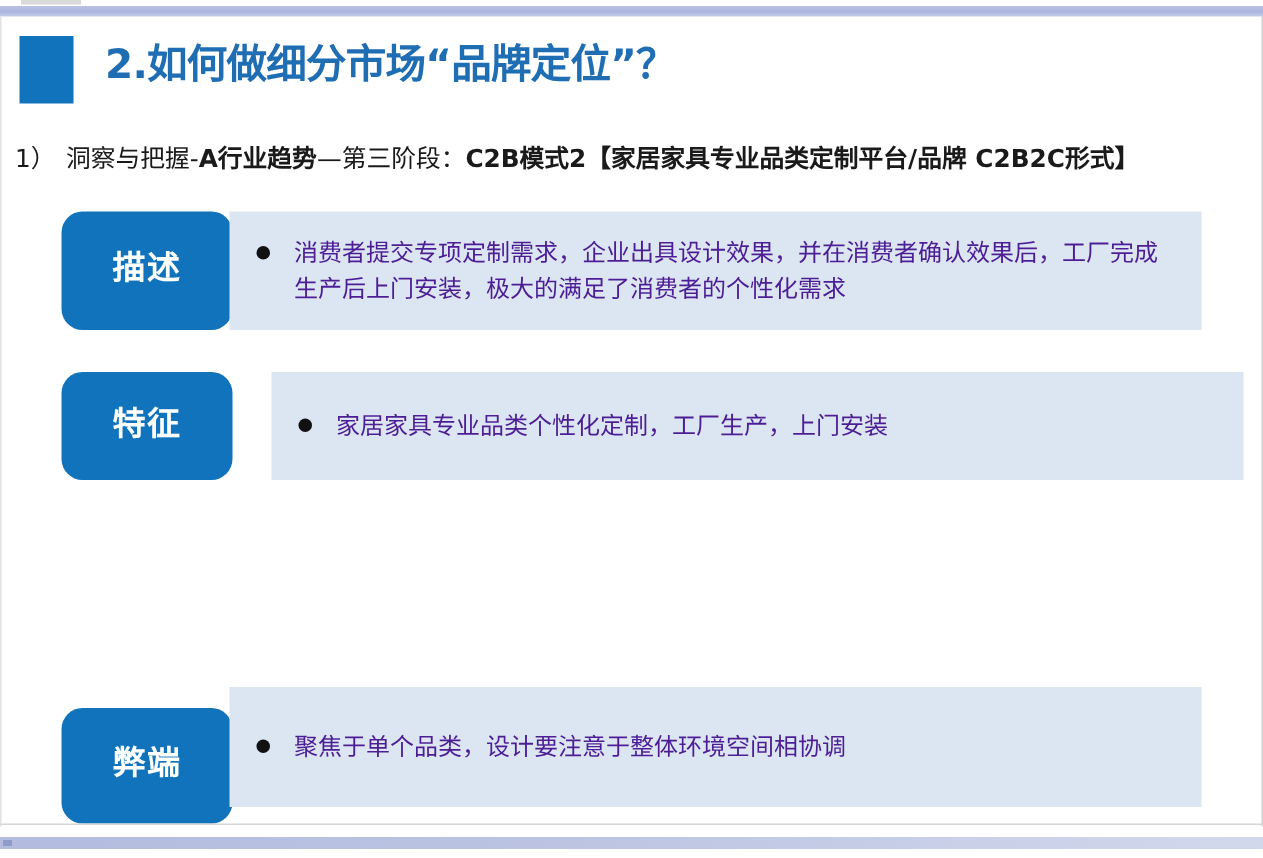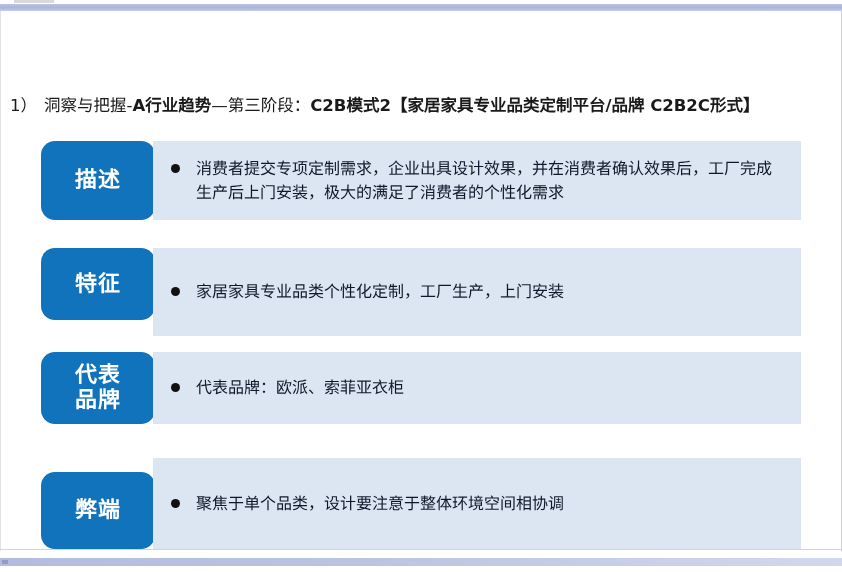--- a/index.html
+++ b/index.html
@@ -162,21 +162,21 @@
     box-sizing: border-box;
     padding: 0 14px 0 18px;
     display: flex;
     flex-direction: column;
     justify-content: center;
   }
   .bullet-line {
     display: flex;
     align-items: flex-start;
     font-size: 16px;
-    color: #0f172a;
+    color: #4c1d95;
     line-height: 1.46;
   }
   .bullet-dot {
     flex: 0 0 auto;
     width: 9px;
     height: 9px;
     border-radius: 50%;
     background: #111111;
     margin: 7px 16px 0 0;
   }
@@ -187,20 +187,24 @@
 
 <div class="viewport">
 
   <div class="chrome-bar-top-edge"></div>
   <div class="chrome-strip-top"></div>
   <div class="chrome-bar-top"></div>
 
   <div class="page-edge-left"></div>
   <div class="page-edge-right"></div>
 
+  <div class="title-block">
+    <div class="title-accent"></div>
+    <div class="title-text">2.如何做细分市场“品牌定位”？</div>
+  </div>
 
   <div class="subtitle">
     <span>1）</span><span class="gap"></span><span>洞察与把握-</span><span class="b">A行业趋势</span><span>—第三阶段：</span><span class="b">C2B模式2</span><span class="bracket">【家居家具专业品类定制平台/品牌 C2B2C形式】</span>
   </div>
 
   <div class="row" style="top:141px;left:0;width:842px;height:80px;">
     <div class="pill" style="top:0px;height:79px;">
       <span>描述</span>
     </div>
     <div class="panel" style="top:0px;height:79px;">
@@ -208,48 +212,34 @@
         <span class="bullet-dot"></span>
         <span class="bullet-text">消费者提交专项定制需求，企业出具设计效果，并在消费者确认效果后，工厂完成生产后上门安装，极大的满足了消费者的个性化需求</span>
       </div>
     </div>
   </div>
 
   <div class="row" style="top:248px;left:0;width:842px;height:72px;">
     <div class="pill" style="top:0px;height:72px;">
       <span>特征</span>
     </div>
-    <div class="panel" style="top:0px;height:88px;">
+    <div class="panel" style="top:0px;height:72px;margin-left:28px;">
       <div class="bullet-line">
         <span class="bullet-dot"></span>
         <span class="bullet-text">家居家具专业品类个性化定制，工厂生产，上门安装</span>
       </div>
     </div>
   </div>
 
-  <div class="row" style="top:352px;left:0;width:842px;height:72px;">
-    <div class="pill" style="top:0px;height:72px;">
-      <div>
-        <span>代表</span>
-        <span>品牌</span>
-      </div>
-    </div>
-    <div class="panel" style="top:0px;height:72px;">
-      <div class="bullet-line">
-        <span class="bullet-dot"></span>
-        <span class="bullet-text">代表品牌：欧派、索菲亚衣柜</span>
-      </div>
-    </div>
-  </div>
 
   <div class="row" style="top:458px;left:0;width:842px;height:77px;">
     <div class="pill" style="top:14px;height:77px;">
       <span>弊端</span>
     </div>
-    <div class="panel" style="top:0px;height:92px;">
+    <div class="panel" style="top:0px;height:80px;">
       <div class="bullet-line">
         <span class="bullet-dot"></span>
         <span class="bullet-text">聚焦于单个品类，设计要注意于整体环境空间相协调</span>
       </div>
     </div>
   </div>
 
   <div class="page-bottom-rule"></div>
   <div class="chrome-bar-bottom"></div>
   <div class="chrome-bar-bottom-knob"></div>

